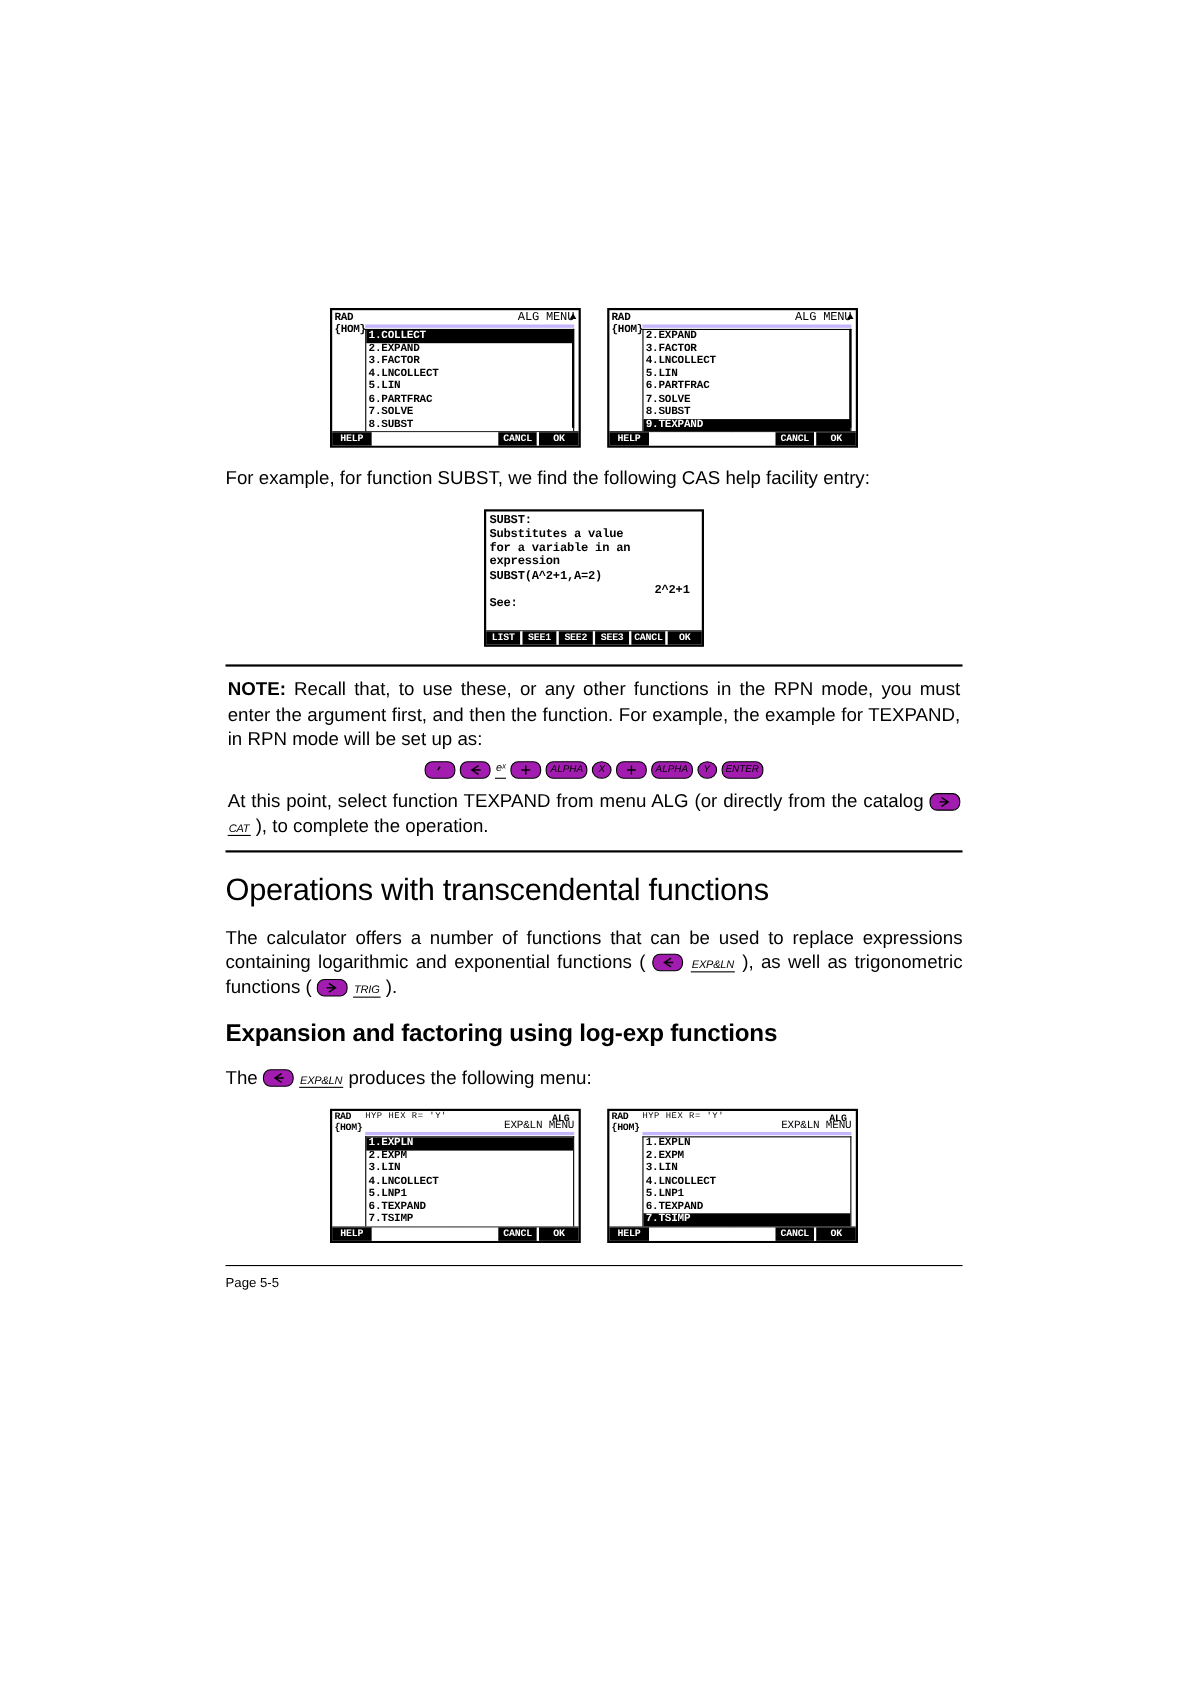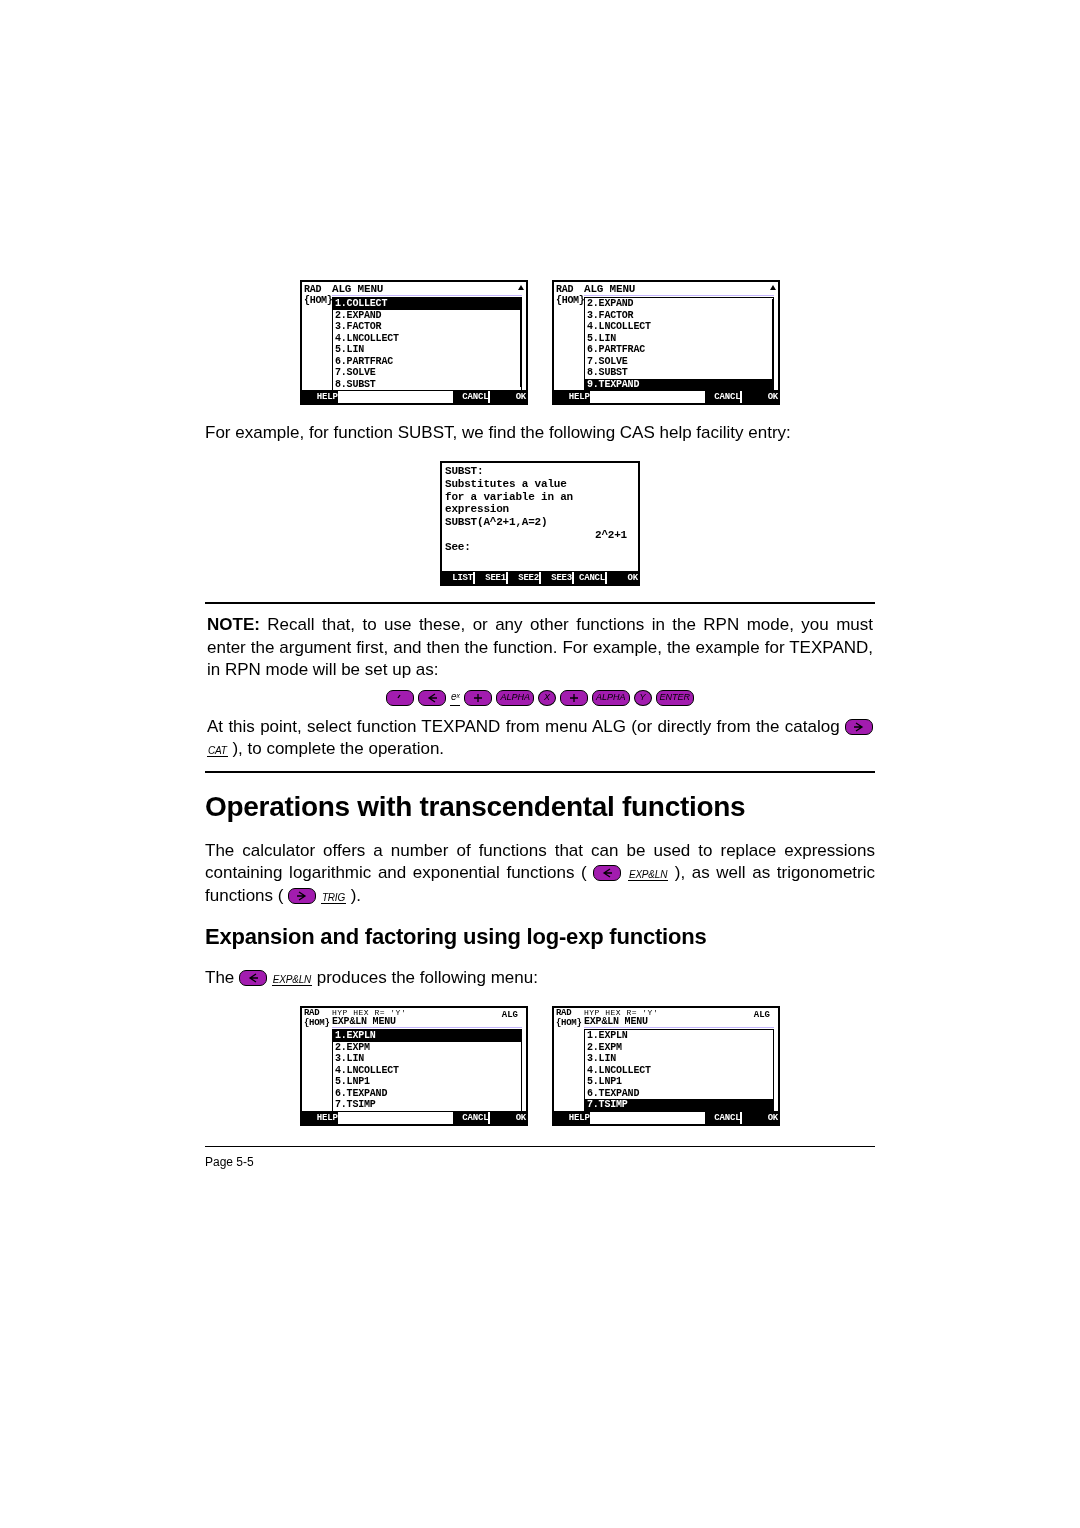--- a/index.html
+++ b/index.html
@@ -38,25 +38,26 @@
   .calc-side {
     font-weight: bold;
     font-size: 10px;
     line-height: 1.1;
     width: 28px;
     flex-shrink: 0;
     letter-spacing: -0.3px;
   }
   .calc-side div { white-space: nowrap; }
   .calc-title {
-    font-weight: bold;
+    font-weight: normal;
     font-size: 11px;
-    border-bottom: 1px solid #c4b5fd;
+    border-bottom: 3px solid #c4b5fd;
     margin-bottom: 1px;
     letter-spacing: -0.2px;
+    text-align: right;
   }
   .calc-title-wrap {
     flex-grow: 1;
   }
   .calc-list {
     border: 1px solid #000;
     border-bottom: none;
     margin-top: 0px;
     padding: 0;
   }
@@ -99,21 +100,21 @@
     display: flex;
     width: 100%;
     border-top: 1px solid #000;
   }
   .soft-row .key {
     flex: 1 1 0;
     background: #000;
     color: #fff;
     font-weight: bold;
     font-size: 9px;
-    text-align: right;
+    text-align: center;
     line-height: 12px;
     height: 12px;
     letter-spacing: -0.2px;
   }
   .soft-row .key.blank {
     background: #fff;
   }
   .soft-row .gap {
     width: 2px;
     background: #fff;
@@ -162,21 +163,21 @@
   .kcap svg { display: block; }
   .klabel {
     font-style: italic;
     font-size: 10px;
     padding: 0 1px;
     border-bottom: 0.8px solid #000;
     letter-spacing: -0.2px;
   }
   h1.section {
     font-size: 28px;
-    font-weight: bold;
+    font-weight: normal;
     margin: 18px 0 6px 0;
     letter-spacing: -0.3px;
   }
   h2.subsection {
     font-size: 22px;
     font-weight: bold;
     margin: 16px 0 6px 0;
     letter-spacing: -0.2px;
   }
   .page-footer {

